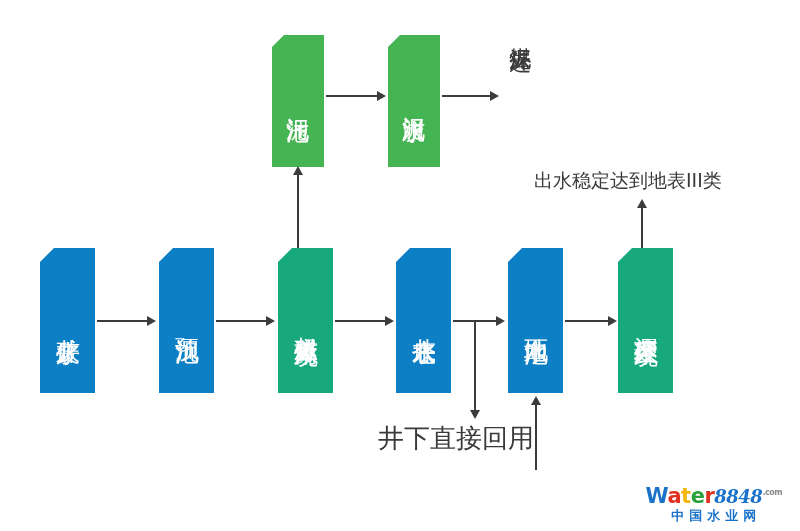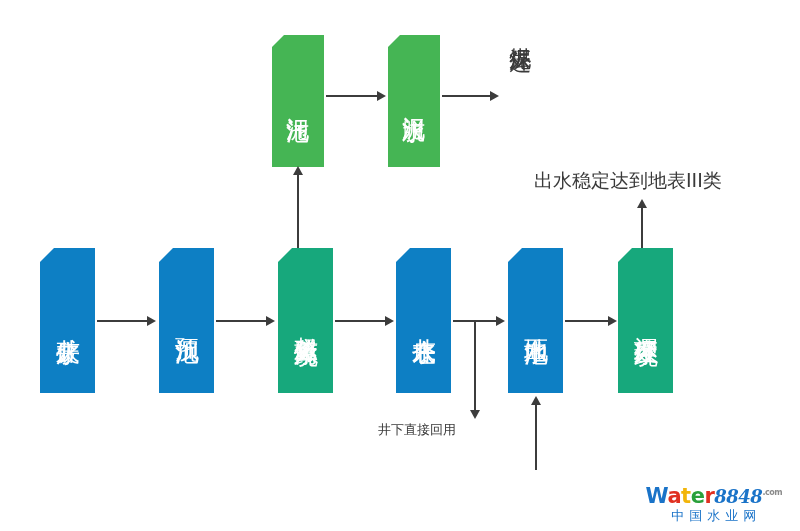--- a/index.html
+++ b/index.html
@@ -116,21 +116,21 @@
   #wm-dotcom {
     font-family: "DejaVu Sans", "Liberation Sans", sans-serif;
     font-size: 8px;
     color: #8a8a8a;
     vertical-align: super;
   }
   #wm-cn {
     margin-top: 2px;
     font-family: "DejaVu Sans", "Liberation Sans", sans-serif;
     font-size: 13px;
-    font-weight: normal;
+    font-weight: bold;
     color: #1a73c8;
     letter-spacing: 5px;
     padding-left: 5px;
     line-height: 1.1;
   }
 </style>
 </head>
 <body>
 
 <div id="canvas">
@@ -178,21 +178,21 @@
 
   <div class="line line-h" style="left:453px; top:320px; width:43px;"></div>
   <div class="arrowhead ah-right" style="left:496px; top:315.5px;"></div>
 
   <div class="line line-h" style="left:565px; top:320px; width:43px;"></div>
   <div class="arrowhead ah-right" style="left:608px; top:315.5px;"></div>
 
   <div class="line line-v" style="left:474px; top:320px; width:1.6px; height:90px;"></div>
   <div class="arrowhead ah-down" style="left:470px; top:410px;"></div>
 
-  <div class="label" style="left:378px; top:421px; font-size:13px;">井下直接回用</div>
+  <div class="label" style="left:378px; top:421px; font-size:26px;">井下直接回用</div>
 
   <div class="line line-v" style="left:535px; top:405px; width:1.6px; height:65px;"></div>
   <div class="arrowhead ah-up" style="left:531px; top:396px;"></div>
 
 
   <div id="watermark">
     <div id="wm-word"><span class="c1">W</span><span class="c2">a</span><span class="c3">t</span><span class="c4">e</span><span class="c5">r</span><span id="wm-num">8848</span><span id="wm-dotcom">.com</span></div>
     <div id="wm-cn">中国水业网</div>
   </div>
 

